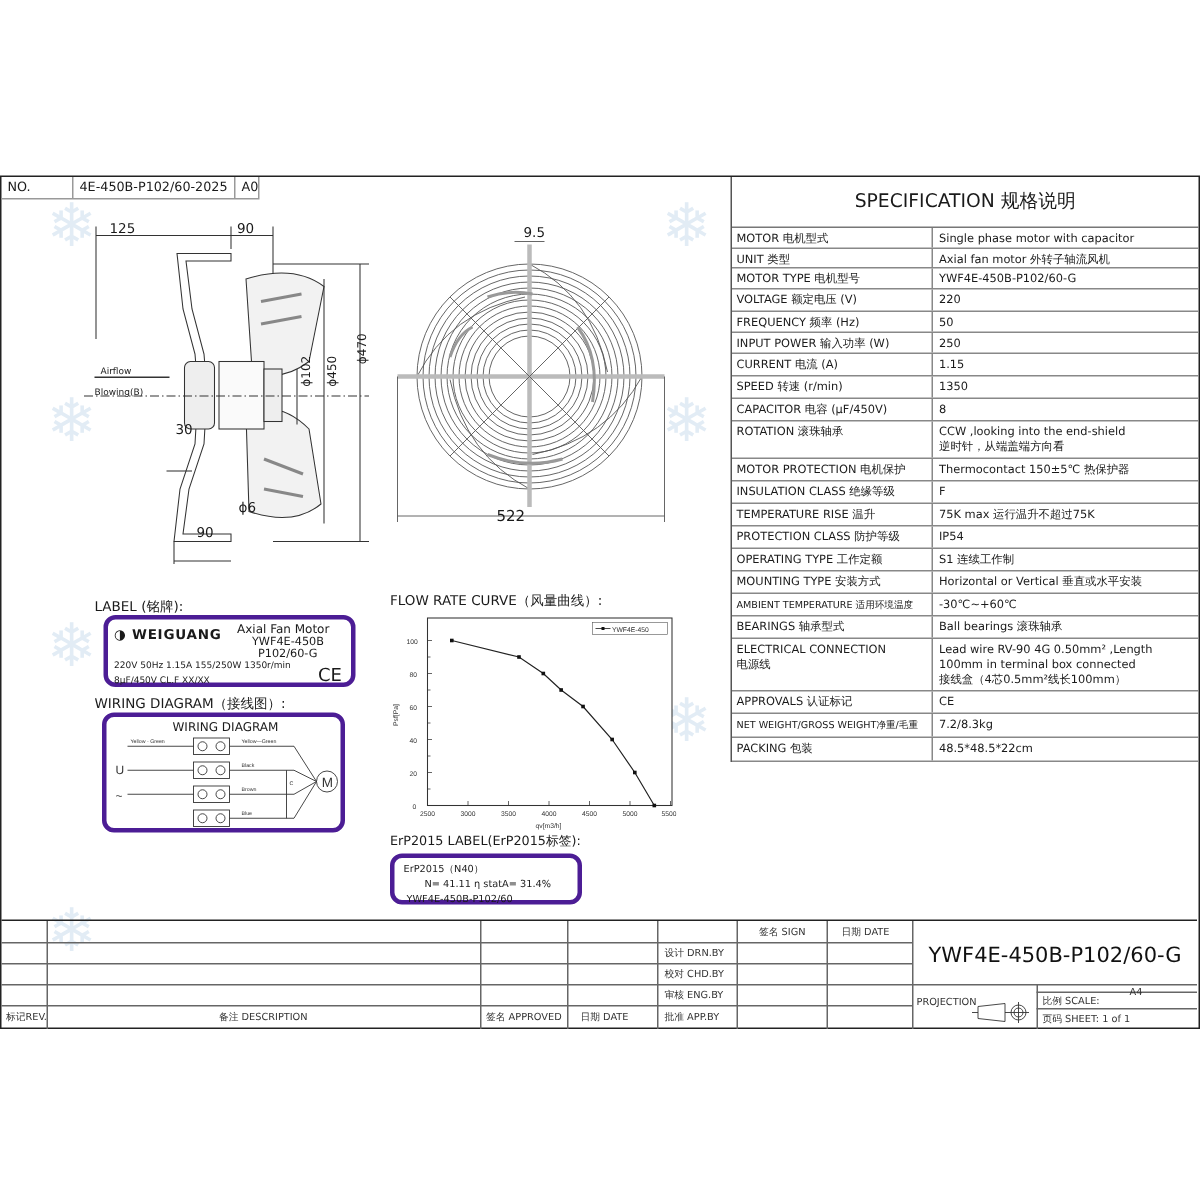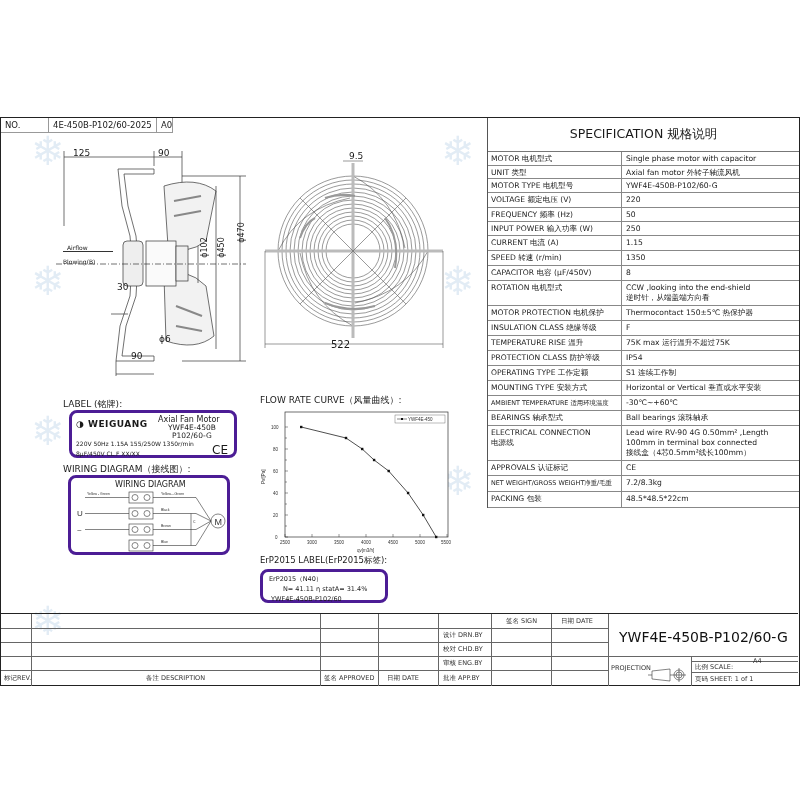--- a/index.html
+++ b/index.html
@@ -177,21 +177,21 @@
       </div>
     <div class="spec-row" style="height:15px">
         <div class="k">SPEED 转速 (r/min)</div>
         <div class="v">1350</div>
       </div>
     <div class="spec-row" style="height:15px">
         <div class="k">CAPACITOR 电容 (μF/450V)</div>
         <div class="v">8</div>
       </div>
     <div class="spec-row" style="height:25px">
-        <div class="k">ROTATION 电机型式</div>
+        <div class="k">ROTATION 滚珠轴承</div>
         <div class="v">
           <div>CCW ,looking into the end-shield</div>
           <div>逆时针，从端盖端方向看</div>
         </div>
       </div>
     <div class="spec-row" style="height:15px">
         <div class="k">MOTOR PROTECTION 电机保护</div>
         <div class="v">Thermocontact  150±5℃  热保护器</div>
       </div>
     <div class="spec-row" style="height:15px">

